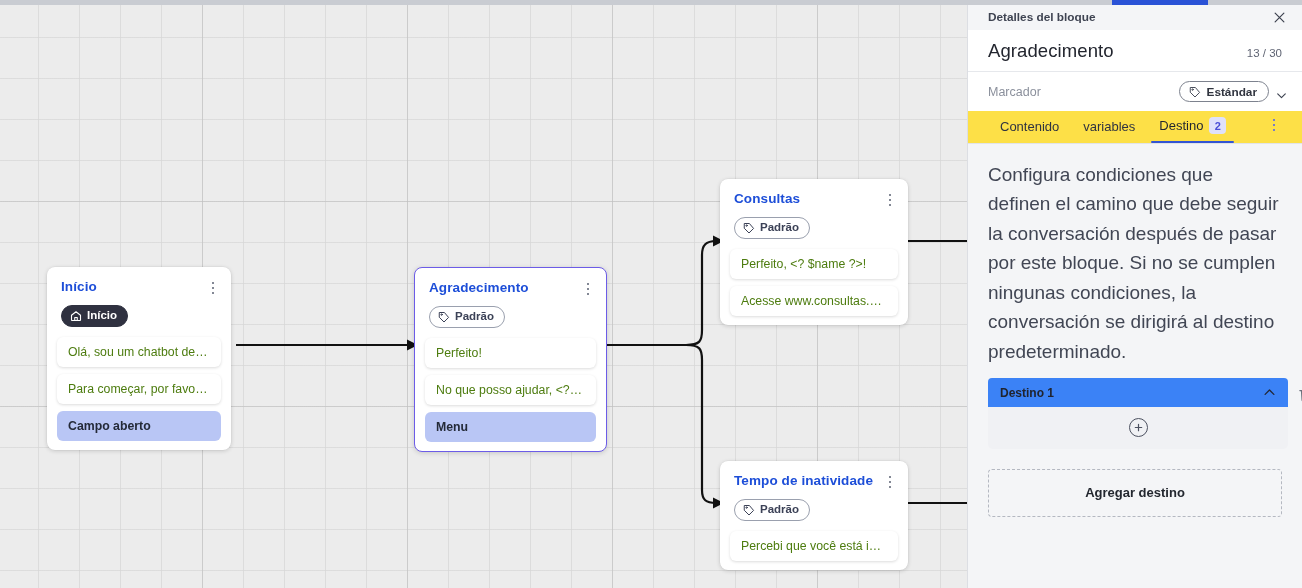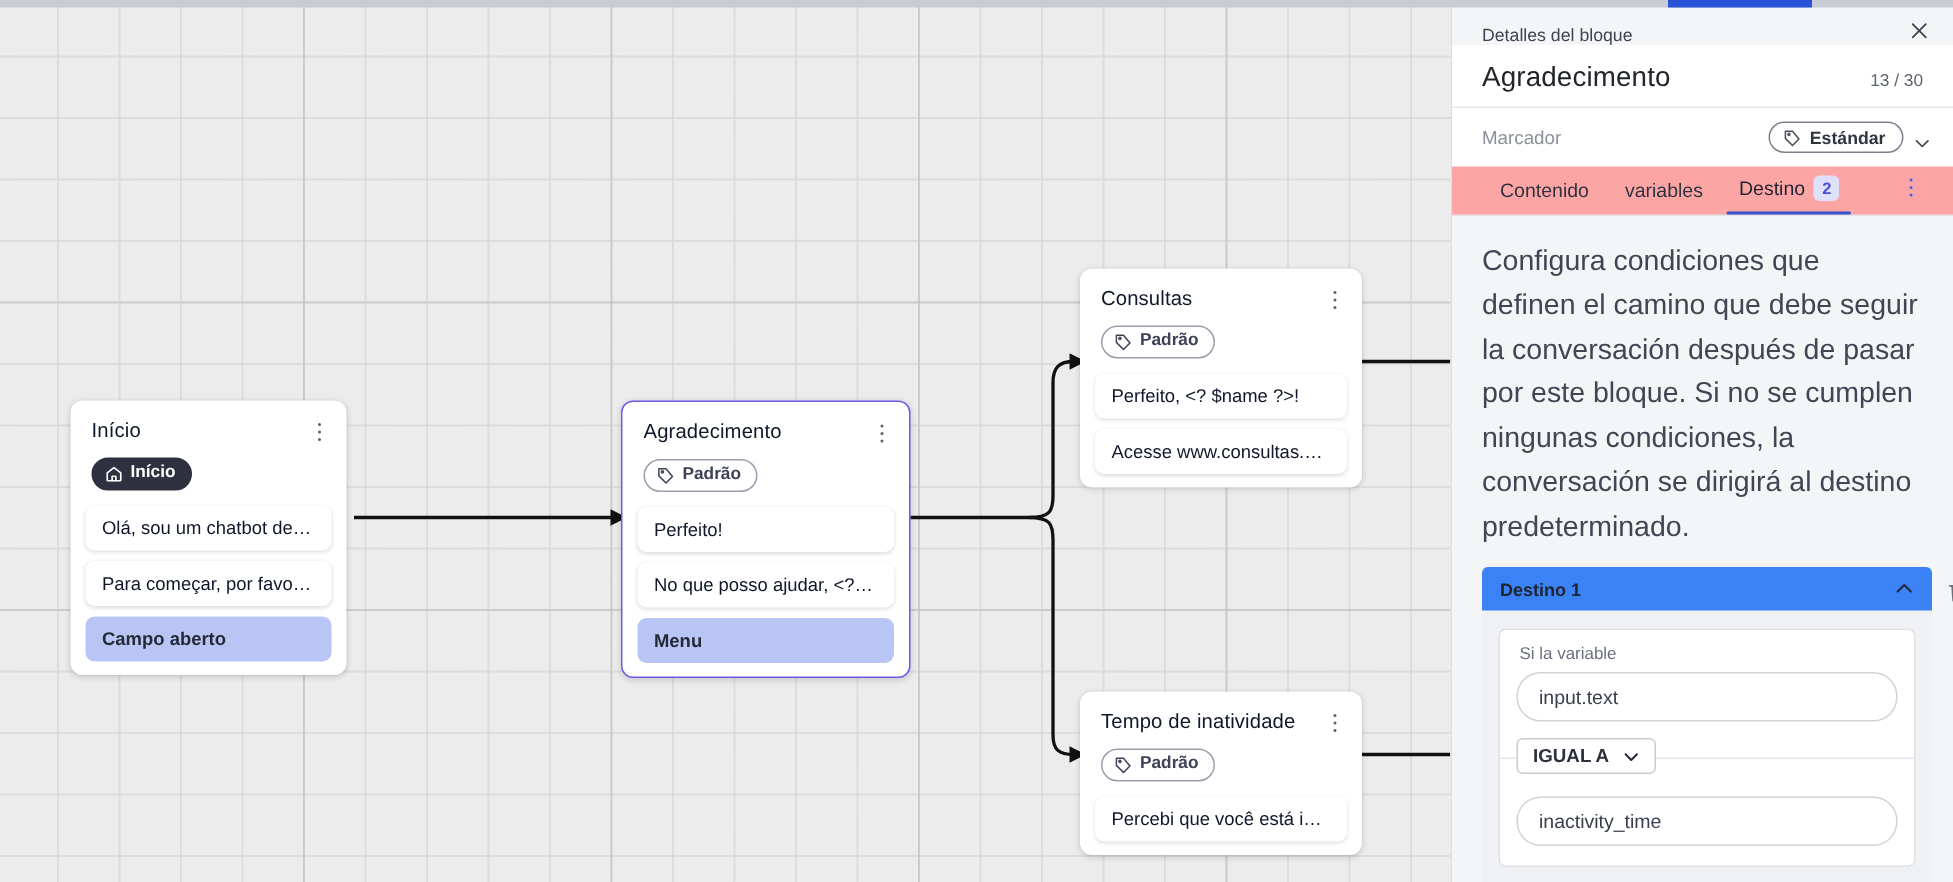--- a/index.html
+++ b/index.html
@@ -42,21 +42,21 @@
   }
   .node.selected {
     border: 1.5px solid #6c5ce7;
     box-shadow: 0 1px 5px rgba(0,0,0,.16);
   }
   .node-head {
     display: flex; align-items: flex-start; justify-content: space-between;
     padding: 13px 10px 0 14px;
   }
   .node-title {
-    font-size: 13.5px; font-weight: 400; color: #0f172a; letter-spacing: .1px;
+    font-size: 13.5px; font-weight: 700; color: #1d4ed8; letter-spacing: .1px;
     line-height: 1.1;
   }
   .kebab {
     width: 16px; height: 18px; display: flex; flex-direction: column;
     align-items: center; justify-content: center; gap: 2.5px; cursor: pointer;
     flex: 0 0 auto; margin-top: -1px;
   }
   .kebab i { display:block; width: 2.6px; height: 2.6px; border-radius: 50%; background: #5a6072; }
 
   .tag {
@@ -69,21 +69,21 @@
   }
   .tag.default  { background: #ffffff; color: #3c4257; border: 1px solid #9aa0ae; }
   .tag.start    { background: #2f3140; color: #ffffff; border: 1px solid #2f3140; }
   .tag svg { display:block; }
 
   .node-body { padding: 10px 10px 0 10px; display: flex; flex-direction: column; gap: 7px; }
   .msg {
     background: #ffffff;
     border-radius: 6px;
     box-shadow: 0 1px 3px rgba(0,0,0,.14);
-    font-size: 12.3px; color: #0f172a;
+    font-size: 12.3px; color: #4d7c0f;
     padding: 8px 11px;
     white-space: nowrap; overflow: hidden; text-overflow: ellipsis;
   }
   .msg.input {
     background: #b9c6f5; color: #242a38; font-weight: 700; box-shadow: none;
   }
 
   
   #panel {
     position: absolute; right: 0; top: 0;
@@ -94,22 +94,22 @@
   }
   #top-blue-track {
     position: absolute; left: 0; top: 0; width: 1302px; height: 5px;
     background: #c9ccd2; z-index: 30;
   }
   #top-blue-thumb {
     position: absolute; left: 1112px; top: 0; width: 96px; height: 5px;
     background: #2a52d6; border-radius: 0; z-index: 31; cursor: pointer;
   }
   .panel-top {
-    height: 30px; display: flex; align-items: flex-end; justify-content: space-between;
-    padding: 4px 13px 0 20px; background: #f4f5f7;
+    height: 30px; display: flex; align-items: center; justify-content: space-between;
+    padding: 4px 13px 0 20px; background: #f4f5f7; font-weight: bold;
   }
   .panel-top-title { font-size: 11.8px; color: #3f4452; }
   .close-x { width: 20px; height: 20px; cursor: pointer; display:flex; align-items:center; justify-content:center; }
   .panel-title-row {
     display: flex; align-items: baseline; justify-content: space-between;
     padding: 10px 20px 9px 20px;
     border-bottom: 1px solid #e6e8ec;
     background: #ffffff;
   }
   .panel-title { font-size: 18.5px; color: #22252e; font-weight: 400; letter-spacing: .1px; }
@@ -125,21 +125,21 @@
     display: inline-flex; align-items: center; gap: 6px;
     border: 1px solid #7d828e; border-radius: 12px;
     padding: 2.5px 11px 2.5px 9px;
     font-size: 11.8px; font-weight: 700; color: #30343f;
     background: #ffffff; cursor: pointer;
   }
   .chev { width: 13px; height: 13px; display:block; }
 
   .tabs {
     display: flex; align-items: flex-end; gap: 0;
-    background: #fca5a5;
+    background: #fde047;
     padding: 0 12px 0 20px;
     border-bottom: 1px solid #e2e4e9;
     position: relative;
   }
   .tab {
     padding: 6px 12px 9px 12px;
     font-size: 13px; color: #2f3341; cursor: pointer;
     position: relative; display:flex; align-items:center; gap:6px;
     white-space: nowrap;
   }
@@ -423,33 +423,20 @@
         </div>
 
         <div class="trash">
           <svg width="17" height="17" viewBox="0 0 24 24" fill="none" stroke="#6c717c" stroke-width="1.7" stroke-linecap="round" stroke-linejoin="round">
               <path d="M4 6.5h16"></path>
               <path d="M9.5 6.5V4.3h5v2.2"></path>
               <path d="M6.3 6.5 7.2 20a1 1 0 0 0 1 .9h7.6a1 1 0 0 0 1-.9l.9-13.5"></path>
             </svg>
         </div>
 
-        <div class="cond-box">
-          <div class="cond-label">Si la variable</div>
-          <div class="field">input.text</div>
-          <div class="op-row">
-            <div class="op-select">
-              <span>IGUAL A</span>
-              <svg width="13" height="13" viewBox="0 0 24 24" fill="none" stroke="#23283a" stroke-width="2.4" stroke-linecap="round" stroke-linejoin="round">
-                  <path d="M5 9l7 7 7-7"></path>
-                </svg>
-            </div>
-          </div>
-          <div class="field second">inactivity_time</div>
-        </div>
 
         <div class="add-cond">
           <div class="plus-circle">
             <svg width="11" height="11" viewBox="0 0 24 24" fill="none" stroke="#4c5160" stroke-width="2.6" stroke-linecap="round">
                 <path d="M12 5v14M5 12h14"></path>
               </svg>
           </div>
         </div>
 
       </div>

